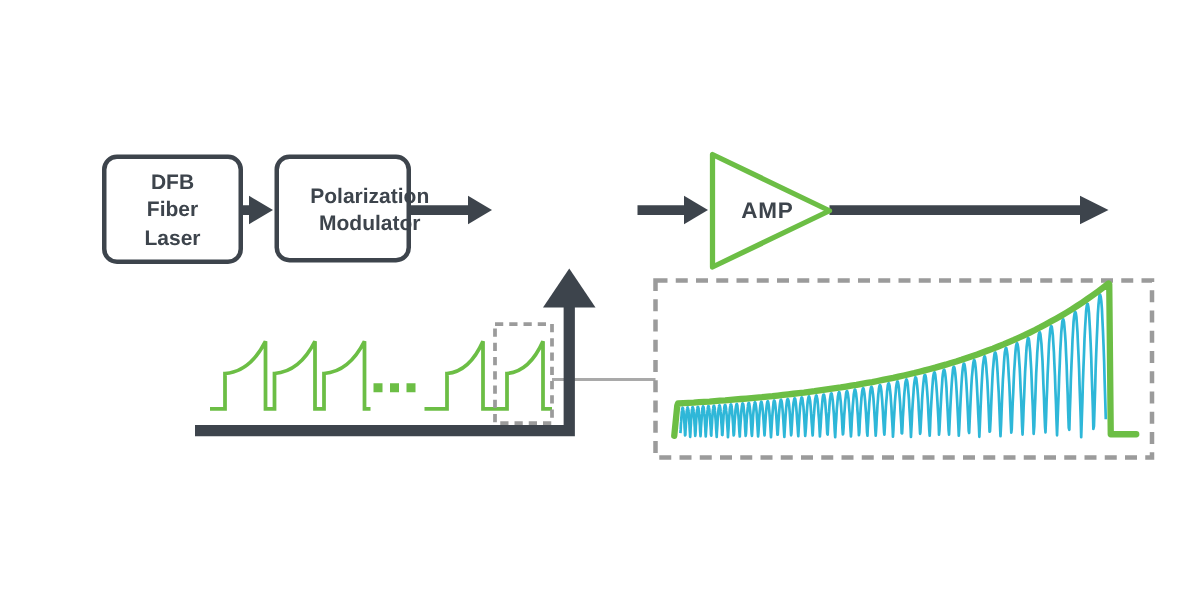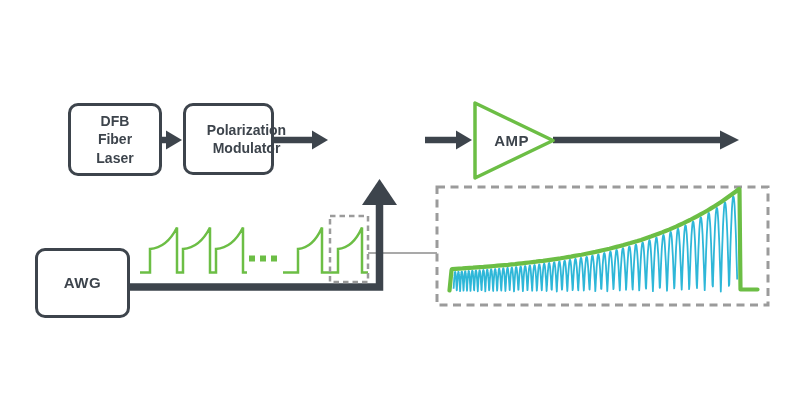--- a/index.html
+++ b/index.html
@@ -80,19 +80,16 @@
     <span>Fiber</span>
     <span>Laser</span>
   </div>
 
   <div class="block" id="block-pol">
     <span>Polarization</span>
     <span>Modulator</span>
   </div>
 
 
-  <div class="block" id="block-awg">
-    <span>AWG</span>
-  </div>
 
   <div class="amp-label">AMP</div>
 
 </div>
 
 </body></html>

